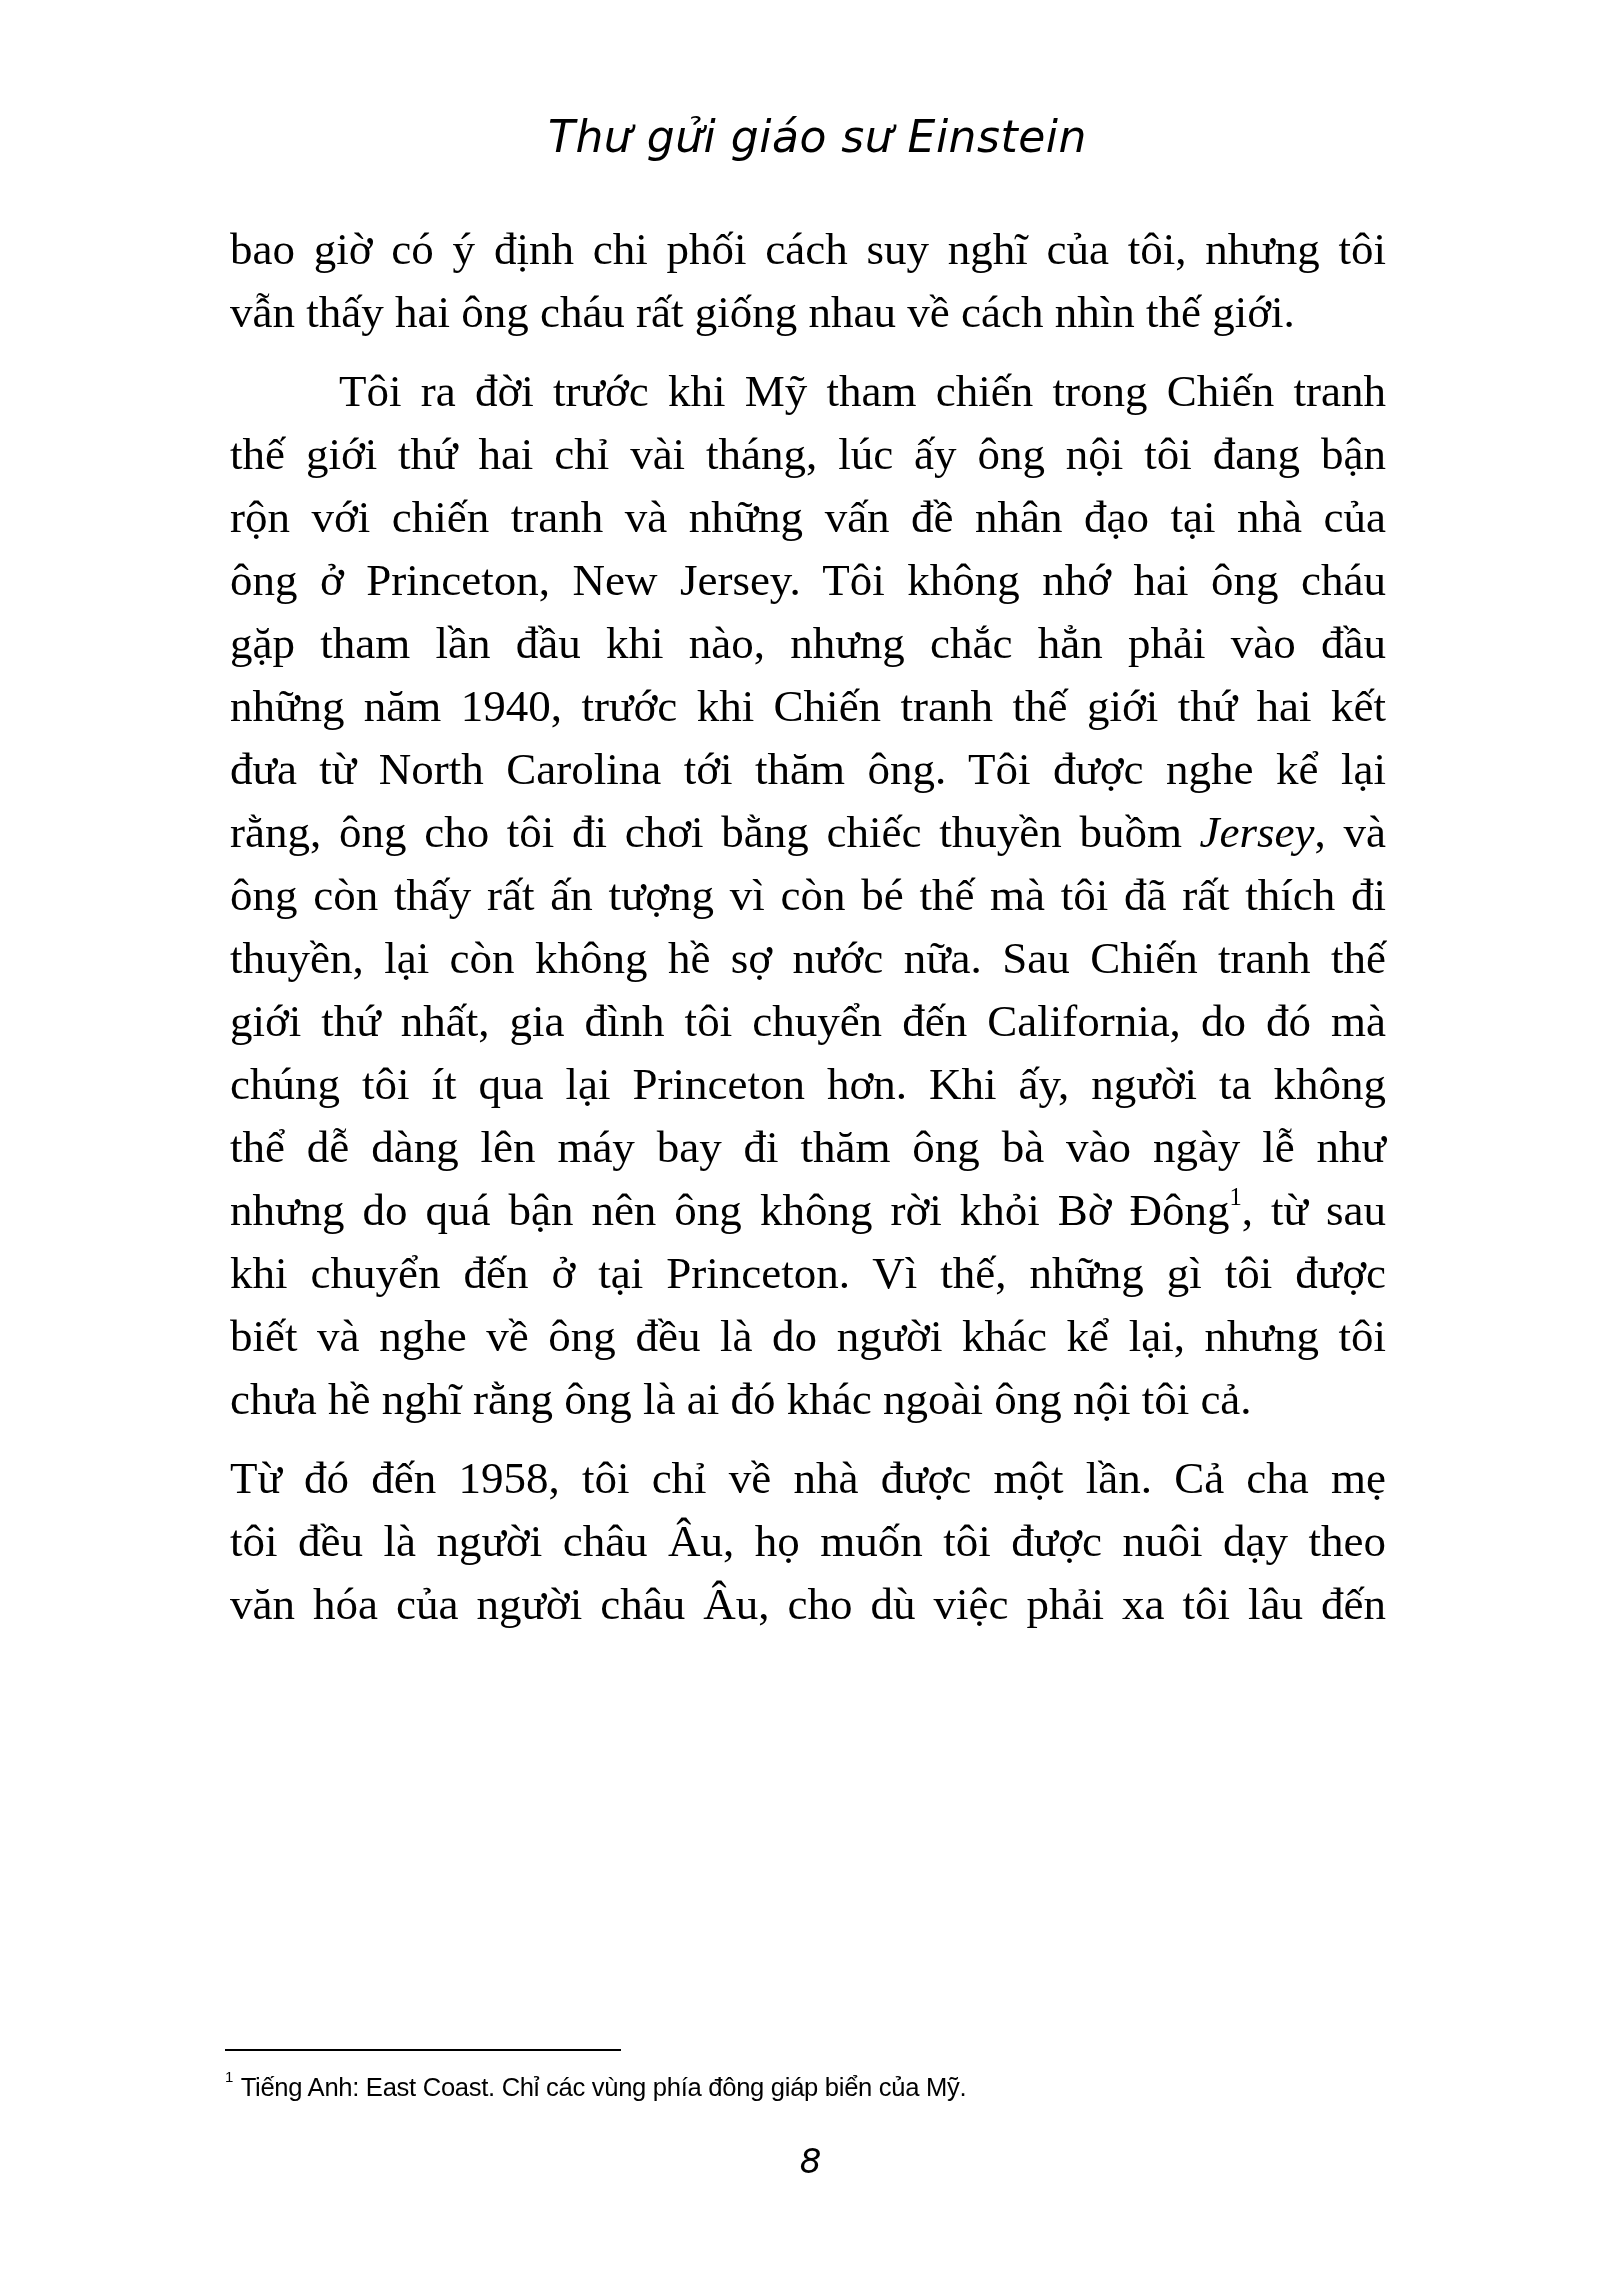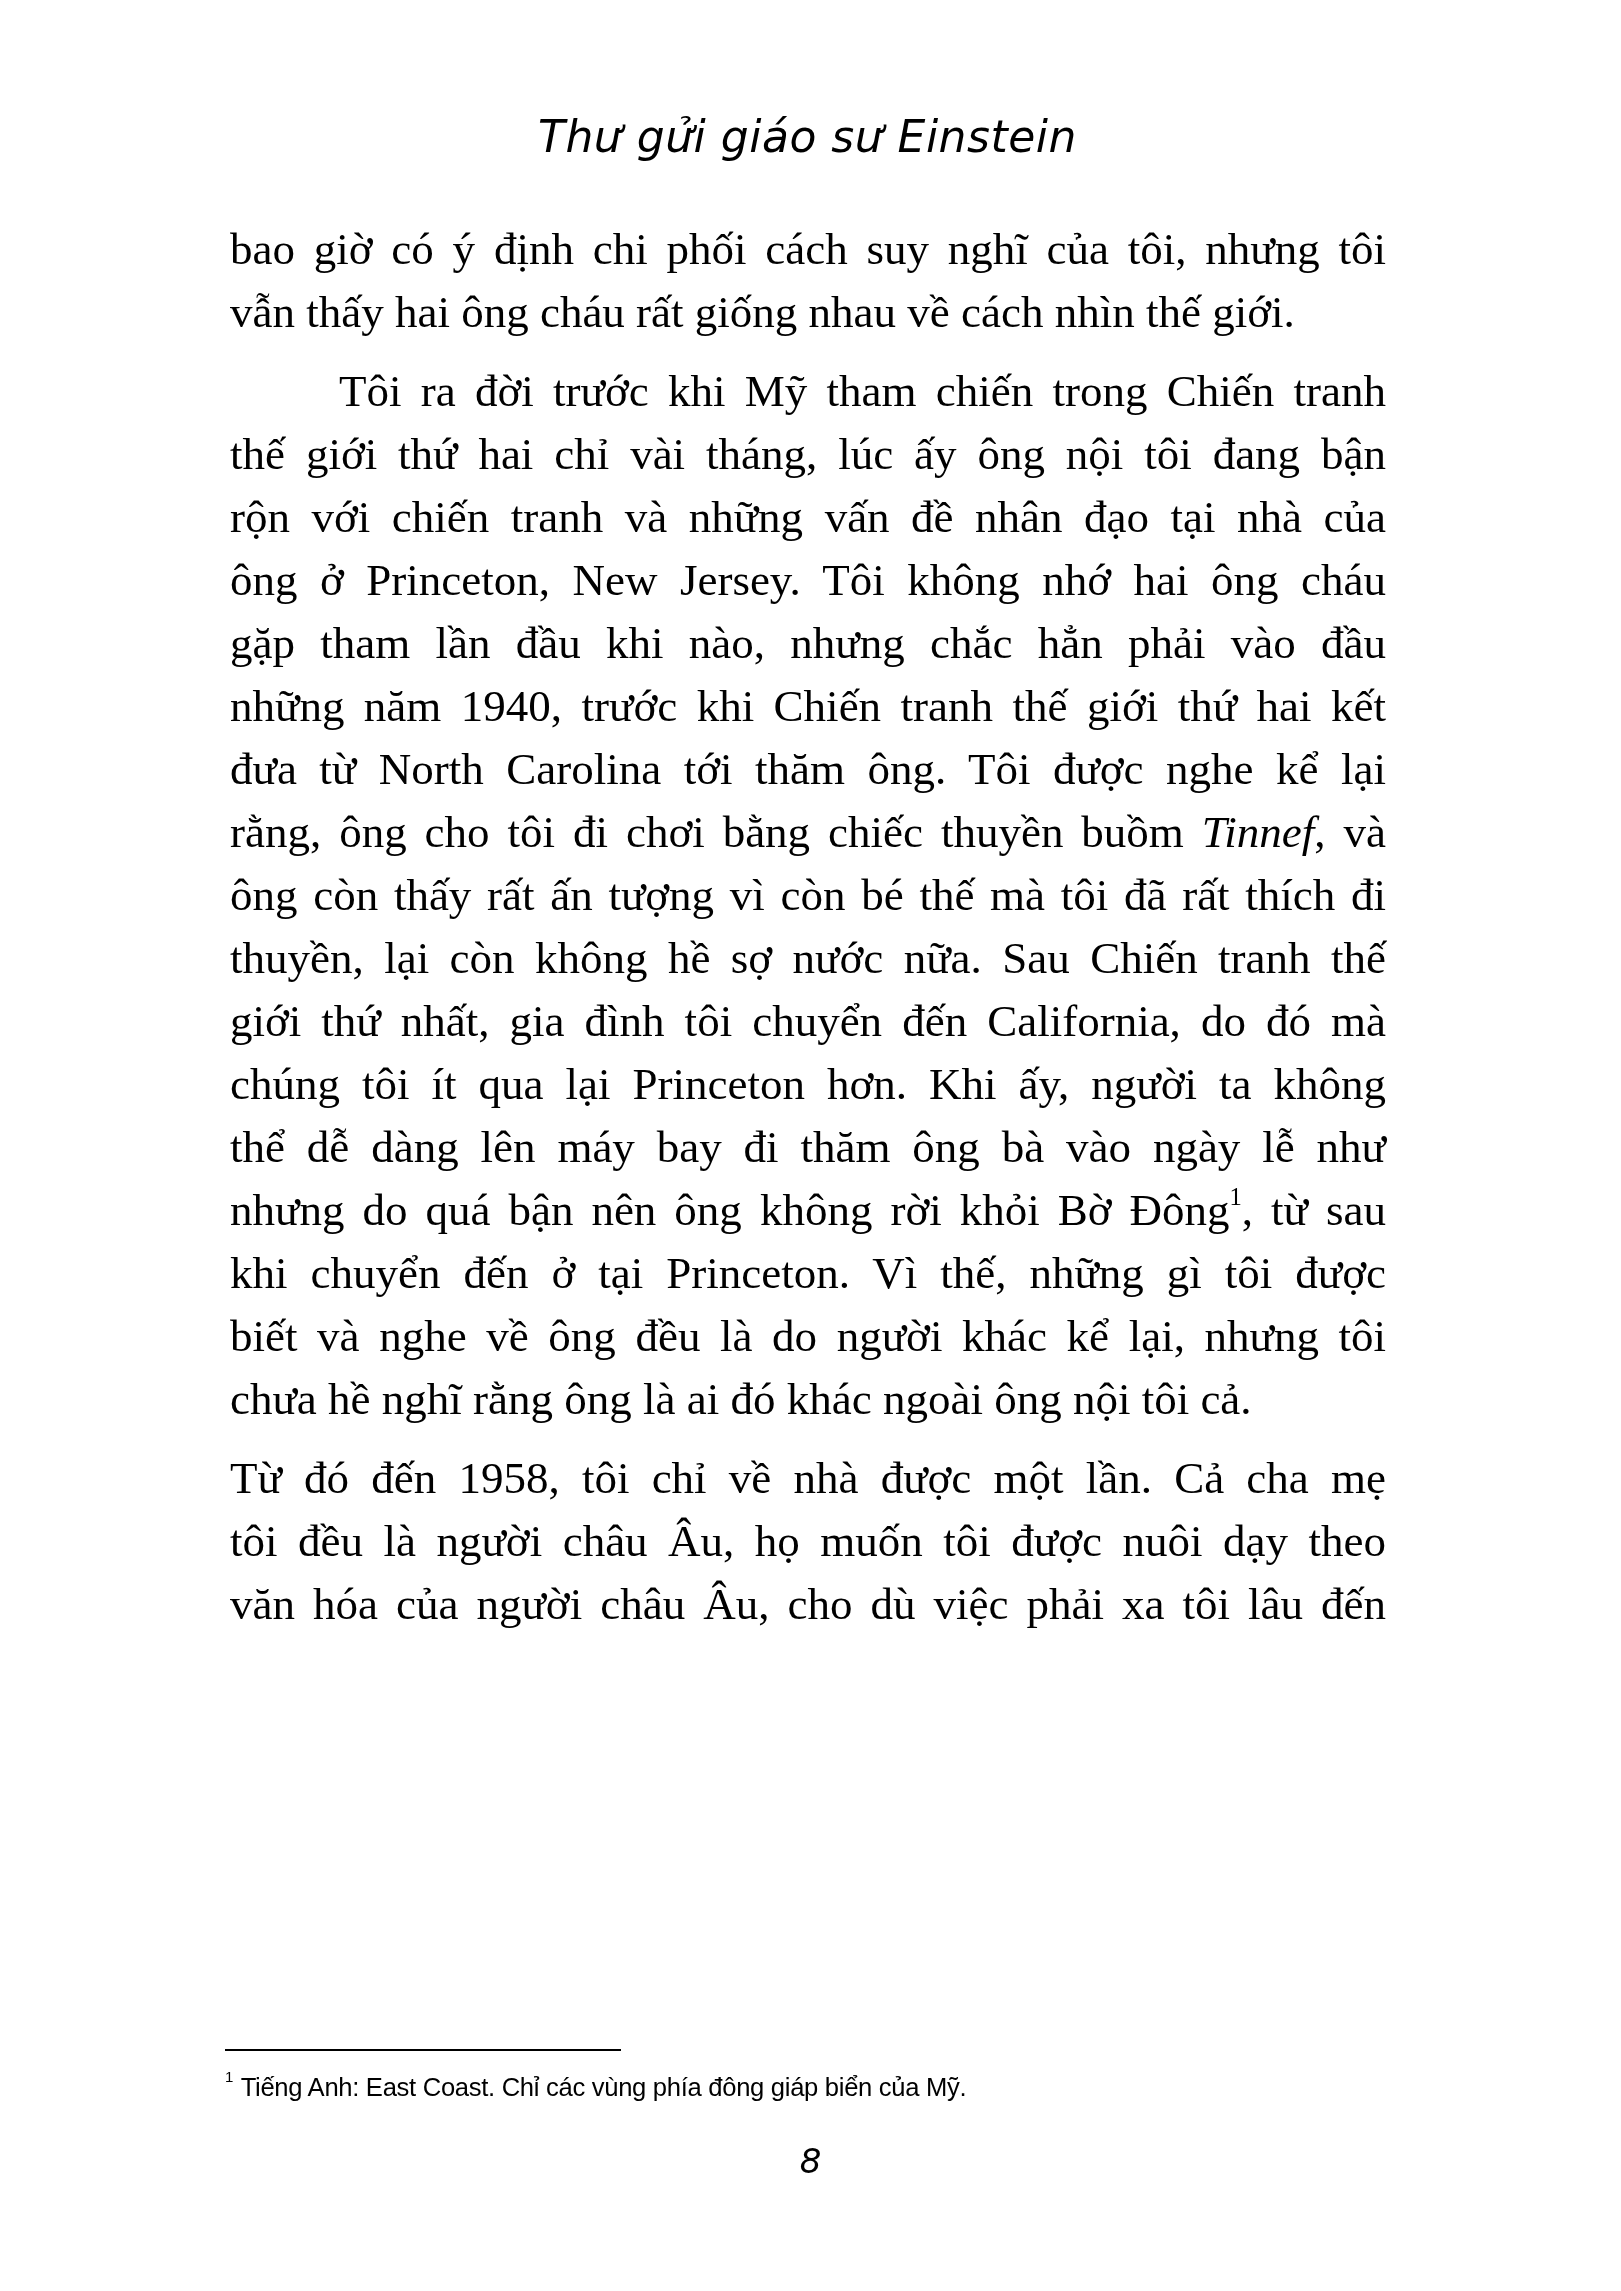--- a/index.html
+++ b/index.html
@@ -10,21 +10,21 @@
   body {
     width: 1621px;
     height: 2291px;
     position: relative;
     overflow: hidden;
     color: #000000;
   }
   .running-header {
     position: absolute;
     top: 115px;
-    left: 6px;
+    left: 16px;
     width: 1603px;
     text-align: center;
     font-family: "DejaVu Sans", sans-serif;
     font-style: italic;
     font-size: 44px;
     letter-spacing: 0.5px;
     line-height: 1;
   }
   .body-text {
     position: absolute;
@@ -115,21 +115,21 @@
   </p>
 
   <p class="para">
     <span class="line indent">Tôi ra đời trước khi Mỹ tham chiến trong Chiến tranh</span>
     <span class="line">thế giới thứ hai chỉ vài tháng, lúc ấy ông nội tôi đang bận</span>
     <span class="line">rộn với chiến tranh và những vấn đề nhân đạo tại nhà của</span>
     <span class="line">ông ở Princeton, New Jersey. Tôi không nhớ hai ông cháu</span>
     <span class="line">gặp tham lần đầu khi nào, nhưng chắc hẳn phải vào đầu</span>
     <span class="line">những năm 1940, trước khi Chiến tranh thế giới thứ hai kết</span>
     <span class="line">đưa từ North Carolina tới thăm ông. Tôi được nghe kể lại</span>
-    <span class="line"><span>rằng, ông cho tôi đi chơi bằng chiếc thuyền buồm </span><span class="ital">Tinnef</span><span>, và</span></span>
+    <span class="line"><span>rằng, ông cho tôi đi chơi bằng chiếc thuyền buồm </span><span class="ital">Jersey</span><span>, và</span></span>
     <span class="line">ông còn thấy rất ấn tượng vì còn bé thế mà tôi đã rất thích đi</span>
     <span class="line">thuyền, lại còn không hề sợ nước nữa. Sau Chiến tranh thế</span>
     <span class="line">giới thứ nhất, gia đình tôi chuyển đến California, do đó mà</span>
     <span class="line">chúng tôi ít qua lại Princeton hơn. Khi ấy, người ta không</span>
     <span class="line">thể dễ dàng lên máy bay đi thăm ông bà vào ngày lễ như</span>
     <span class="line"><span>nhưng do quá bận nên ông không rời khỏi Bờ Đông</span><sup class="fn-ref">1</sup><span>, từ sau</span></span>
     <span class="line">khi chuyển đến ở tại Princeton. Vì thế, những gì tôi được</span>
     <span class="line">biết và nghe về ông đều là do người khác kể lại, nhưng tôi</span>
     <span class="line last">chưa hề nghĩ rằng ông là ai đó khác ngoài ông nội tôi cả.</span>
   </p>

